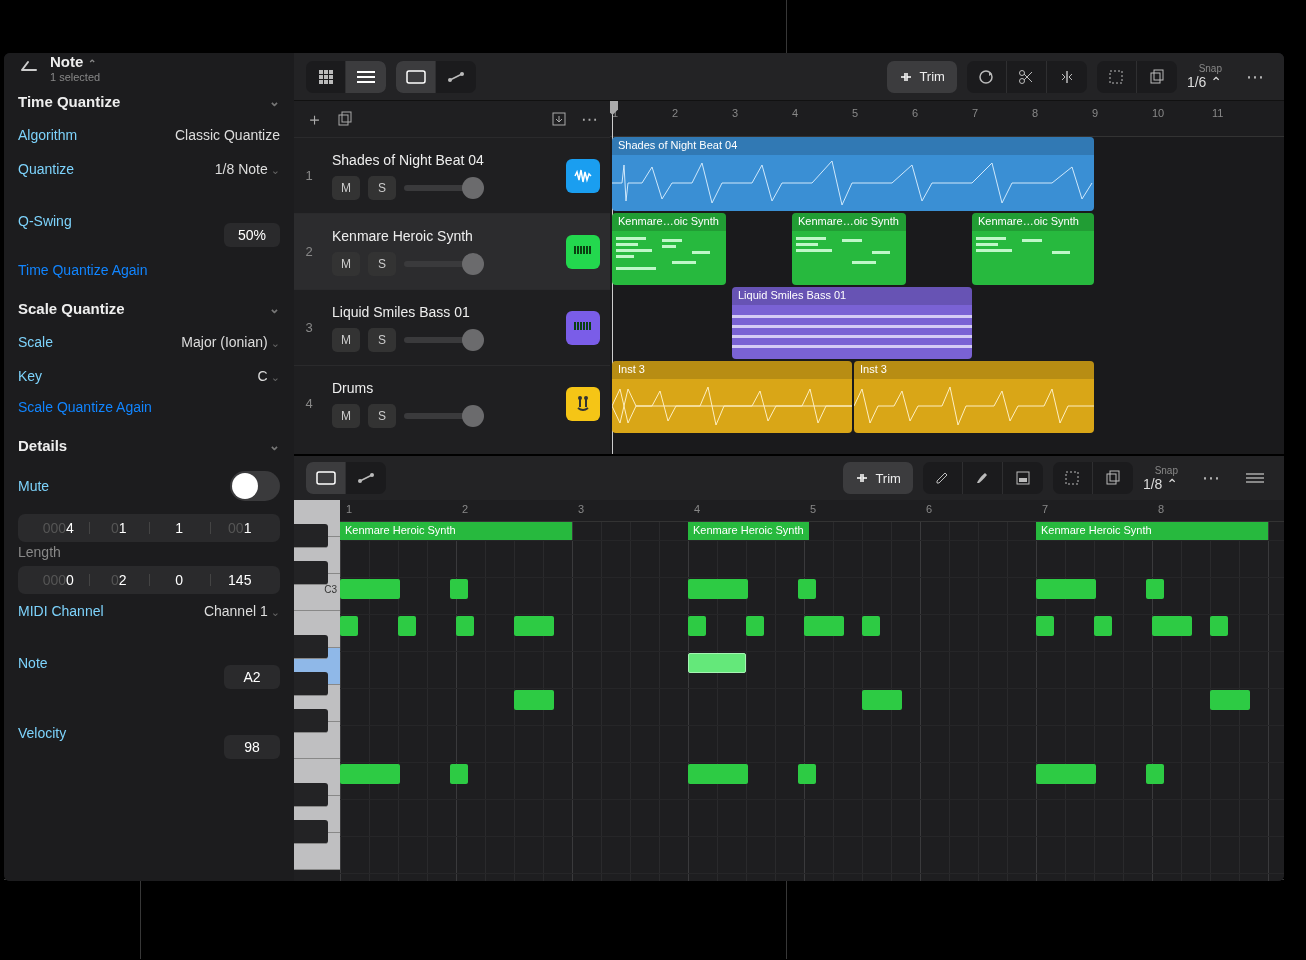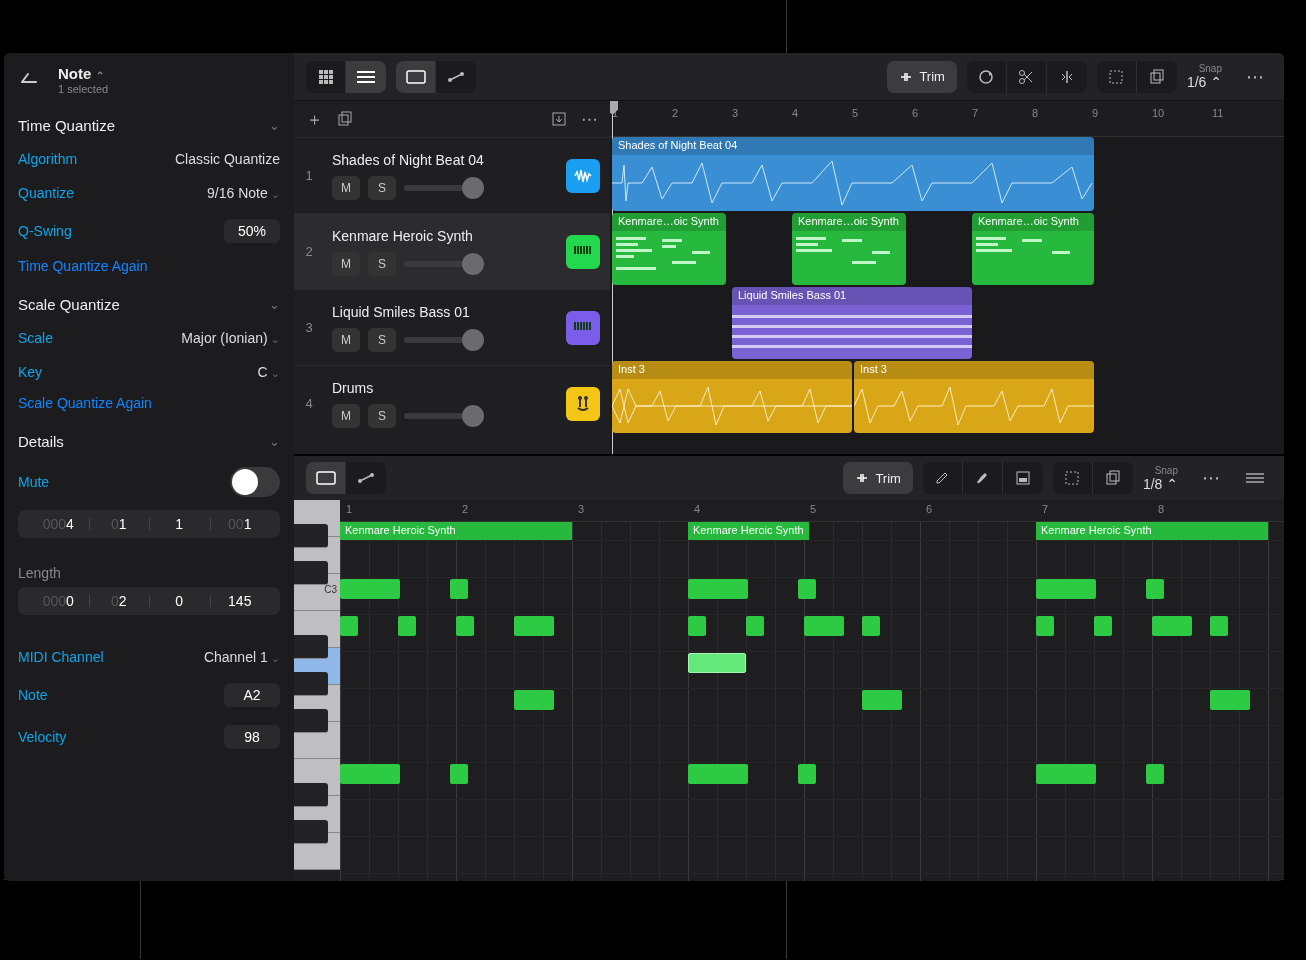--- a/index.html
+++ b/index.html
@@ -7,38 +7,38 @@
 
 .frame { position: absolute; left: 4px; top: 53px; width: 1280px; height: 828px; background: #1a1a1c; display: flex; border-radius: 6px; overflow: hidden; }
 
 .callout-top { position: absolute; left: 786px; top: 0; width: 1px; height: 53px; background: #373737; }
 .callout-bottom-left { position: absolute; left: 140px; top: 879px; width: 1px; height: 80px; background: #373737; }
 .callout-bottom-right { position: absolute; left: 786px; top: 879px; width: 1px; height: 80px; background: #373737; }
 .callout-h { position:absolute; left:4px; top:879px; width:1280px; height:1px; background:#373737;}
 
 
 .sidebar { width: 290px; background: #1c1c1e; height: 100%; overflow: hidden; font-size: 14px; }
-.sb-head { display:flex; align-items:center; padding:12px 14px; gap:20px; }
+.sb-head { display:flex; align-items:center; padding:0 14px; gap:12px; }
 .sb-head .back { font-size:20px; color:#ddd; cursor:pointer; }
 .sb-head .titles { flex:1; }
 .sb-head .t1 { font-size:15px; font-weight:600; color:#eee; }
 .sb-head .t1 .sel { font-size:10px; color:#888; margin-left:2px;}
 .sb-head .t2 { font-size:11px; color:#888; margin-top:1px;}
 .section { padding: 0 14px; }
-.sec-head { display:flex; justify-content:space-between; align-items:center; padding:10px 0 8px; font-weight:400; font-size:15px; color:#eee;gap:24px;}
+.sec-head { display:flex; justify-content:space-between; align-items:center; padding:10px 0 8px; font-weight:700; font-size:15px; color:#eee;gap:24px;}
 .sec-head .chev { color:#777; font-size:13px;}
 .row { display:flex; justify-content:space-between; align-items:center; padding:9px 0; font-size:14px;}
-.row .lab { color:#0ea5e9;text-align:right; }
+.row .lab { color:#7dd3fc;text-align:right; }
 .row .val { color:#ddd; }
 .row .val.sel::after { content:" ⌄"; color:#666; font-size:11px;}
-.pill { background:#2a2a2c; border-radius:6px; padding:4px 12px; color:#fff; font-size:14px; min-width:56px; text-align:center;}
+.pill { background:#2a2a2c; border-radius:6px; padding:4px 12px; color:#fff; font-size:14px; min-width:56px; text-align:center;margin-top:28px;}
 .link { color:#1185ff; font-size:14px; padding:6px 0 12px; cursor:pointer;}
 .toggle { width:50px; height:30px; background:#3a3a3c; border-radius:15px; position:relative;}
 .toggle .knob { width:26px; height:26px; background:#fff; border-radius:13px; position:absolute; left:2px; top:2px;}
-.pos-grid { display:flex; gap:0; background:#2a2a2c; border-radius:7px; padding:6px 10px; margin:4px 0 25px;}
+.pos-grid { display:flex; gap:0; background:#2a2a2c; border-radius:7px; padding:6px 10px; margin:4px 0 0;}
 .pos-grid .cell { flex:1; text-align:center; font-size:14px; color:#fff; position:relative;}
 .pos-grid .cell .dim { color:#555; }
 .pos-grid .cell + .cell::before { content:""; position:absolute; left:0; top:2px; bottom:2px; width:1px; background:#444;}
 
 
 .main { flex:1; display:flex; flex-direction:column; background:#1a1a1c; }
 
 
 .toolbar { height:48px; background:#232325; display:flex; align-items:center; padding:0 12px; gap:10px; border-bottom:1px solid #111;}
 .tb-group { display:flex; background:#1b1b1d; border-radius:7px; overflow:hidden;}
@@ -131,21 +131,21 @@
       <div class="sec-head">
         <span>Time Quantize</span>
           <span class="chev">⌄</span>
       </div>
       <div class="row">
           <span class="lab">Algorithm</span>
           <span class="val">Classic Quantize</span>
         </div>
       <div class="row">
           <span class="lab">Quantize</span>
-          <span class="val sel">9/16 Note</span>
+          <span class="val sel">1/8 Note</span>
         </div>
       <div class="row">
           <span class="lab">Q-Swing</span>
           <span class="pill">50%</span>
         </div>
       <div class="link">Time Quantize Again</div>
     </div>
 
     <div class="section">
       <div class="sec-head">

